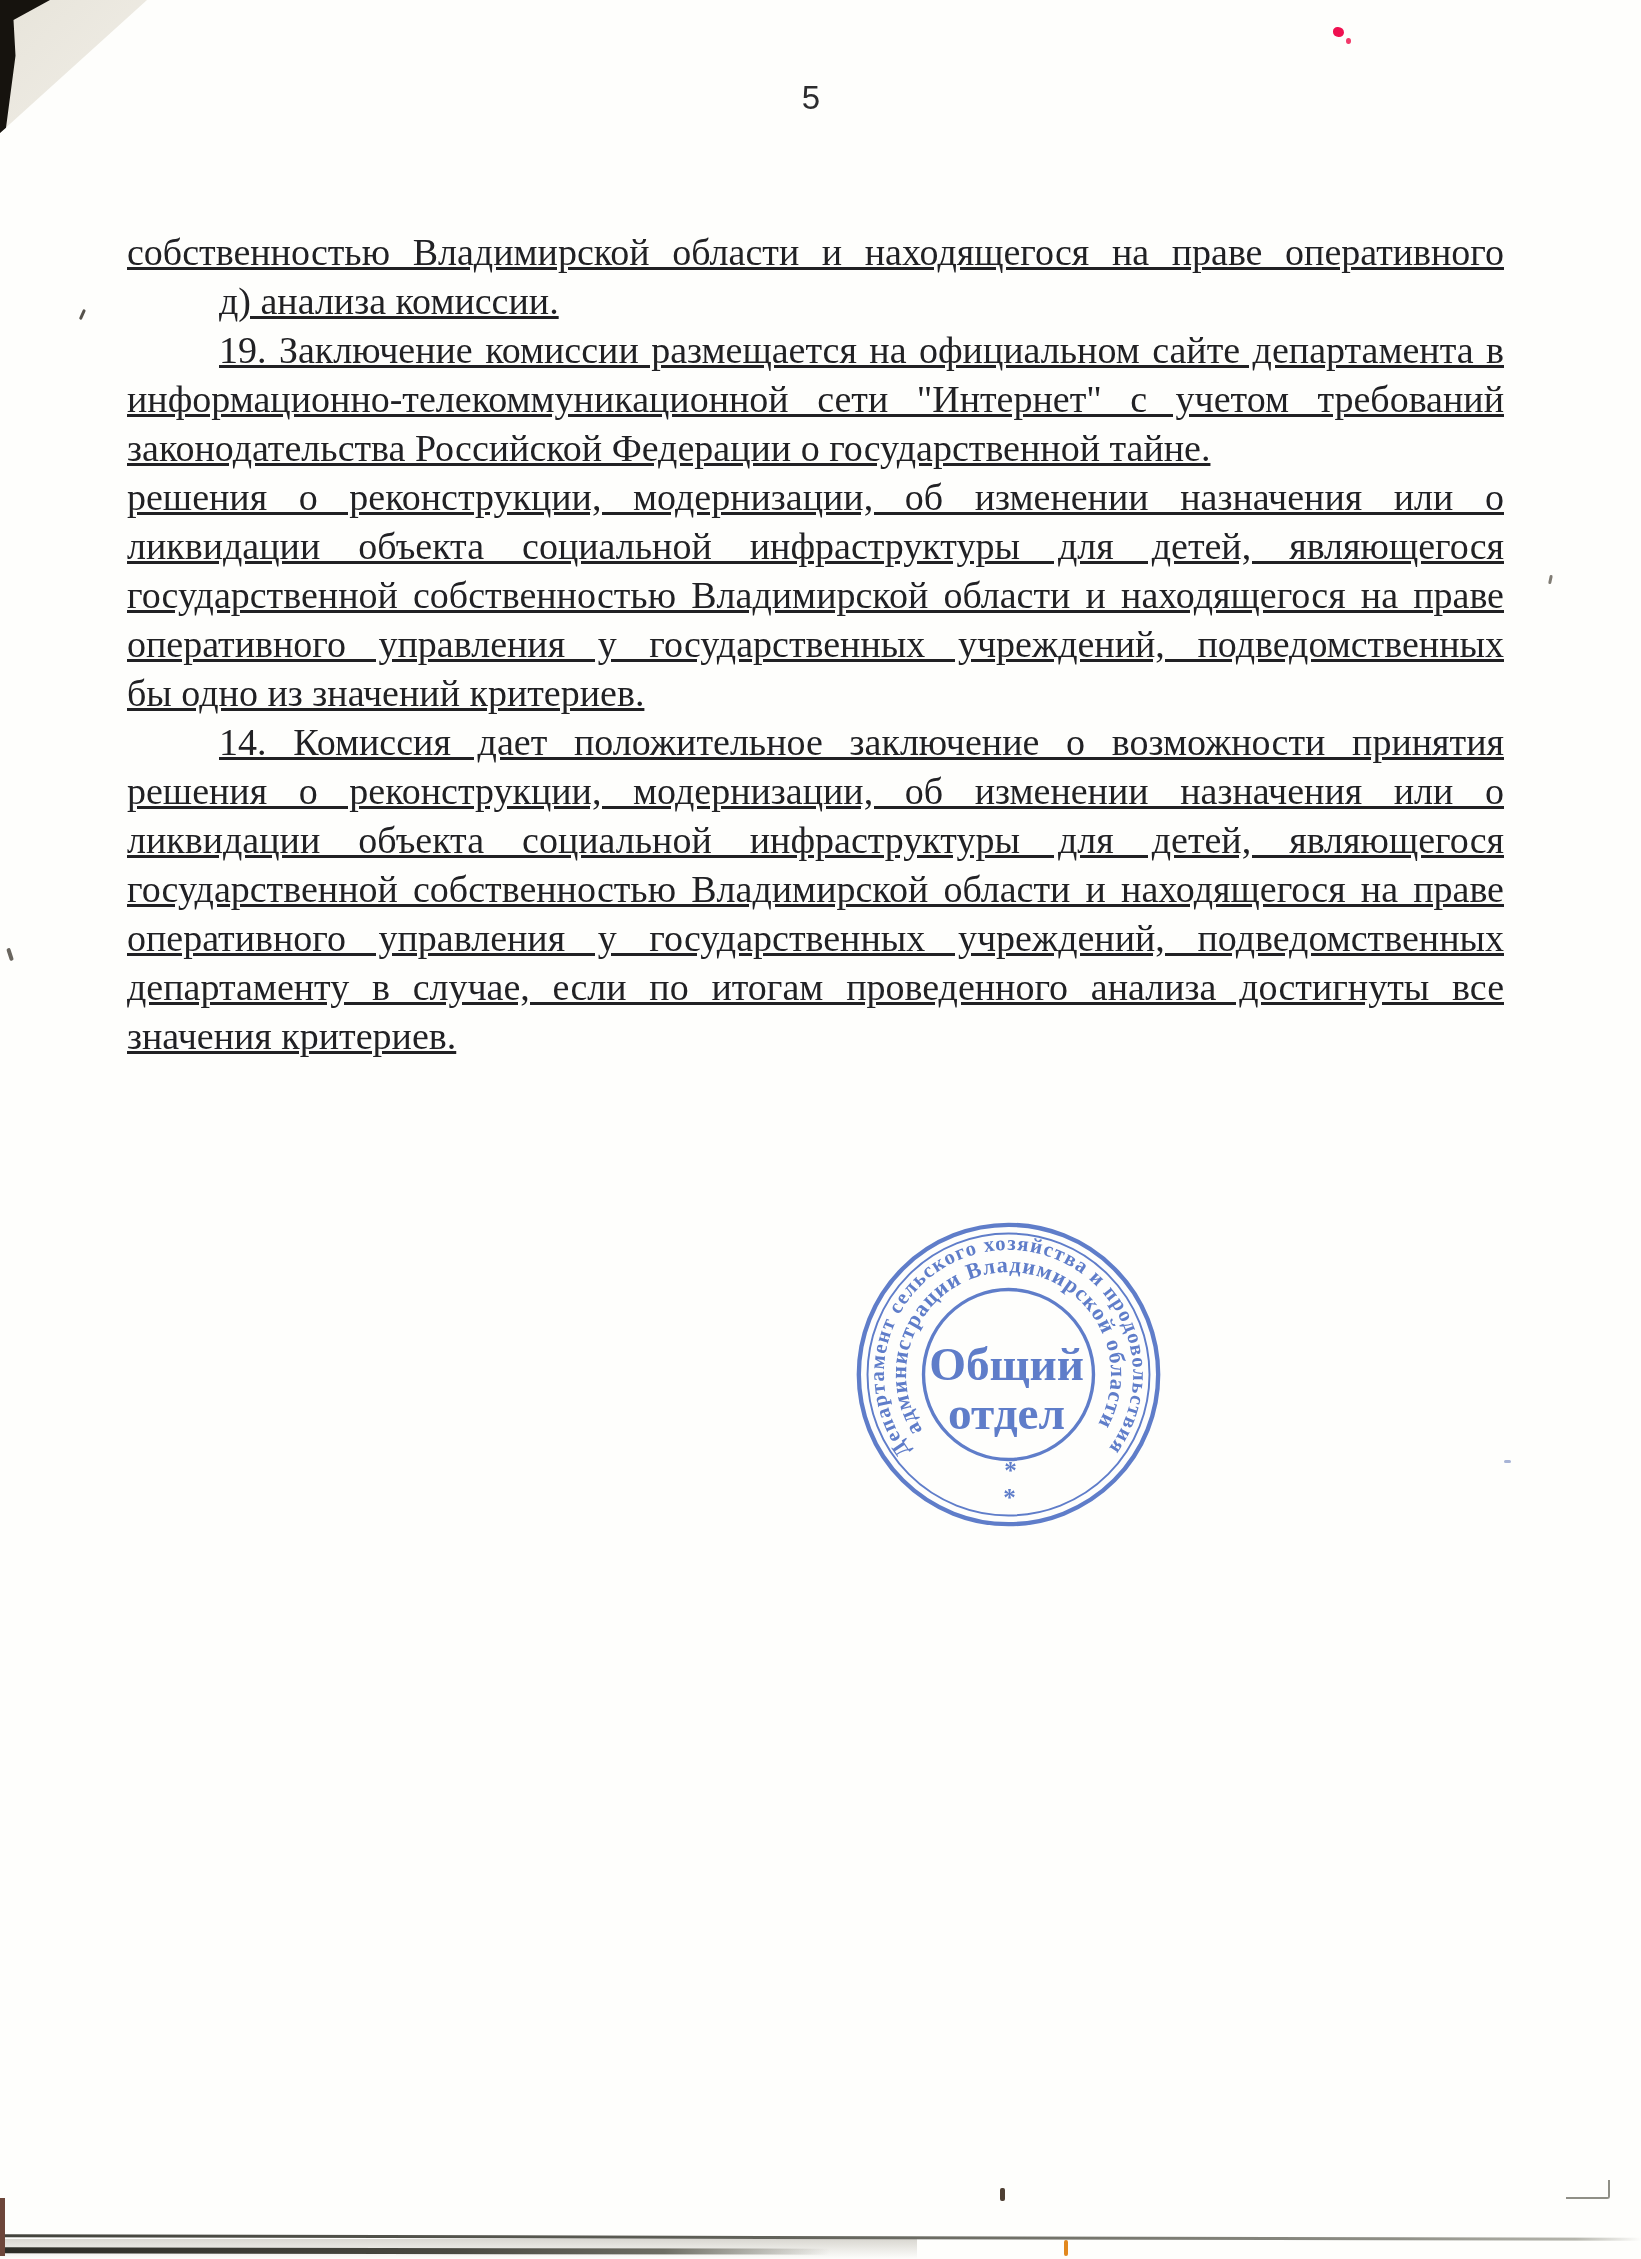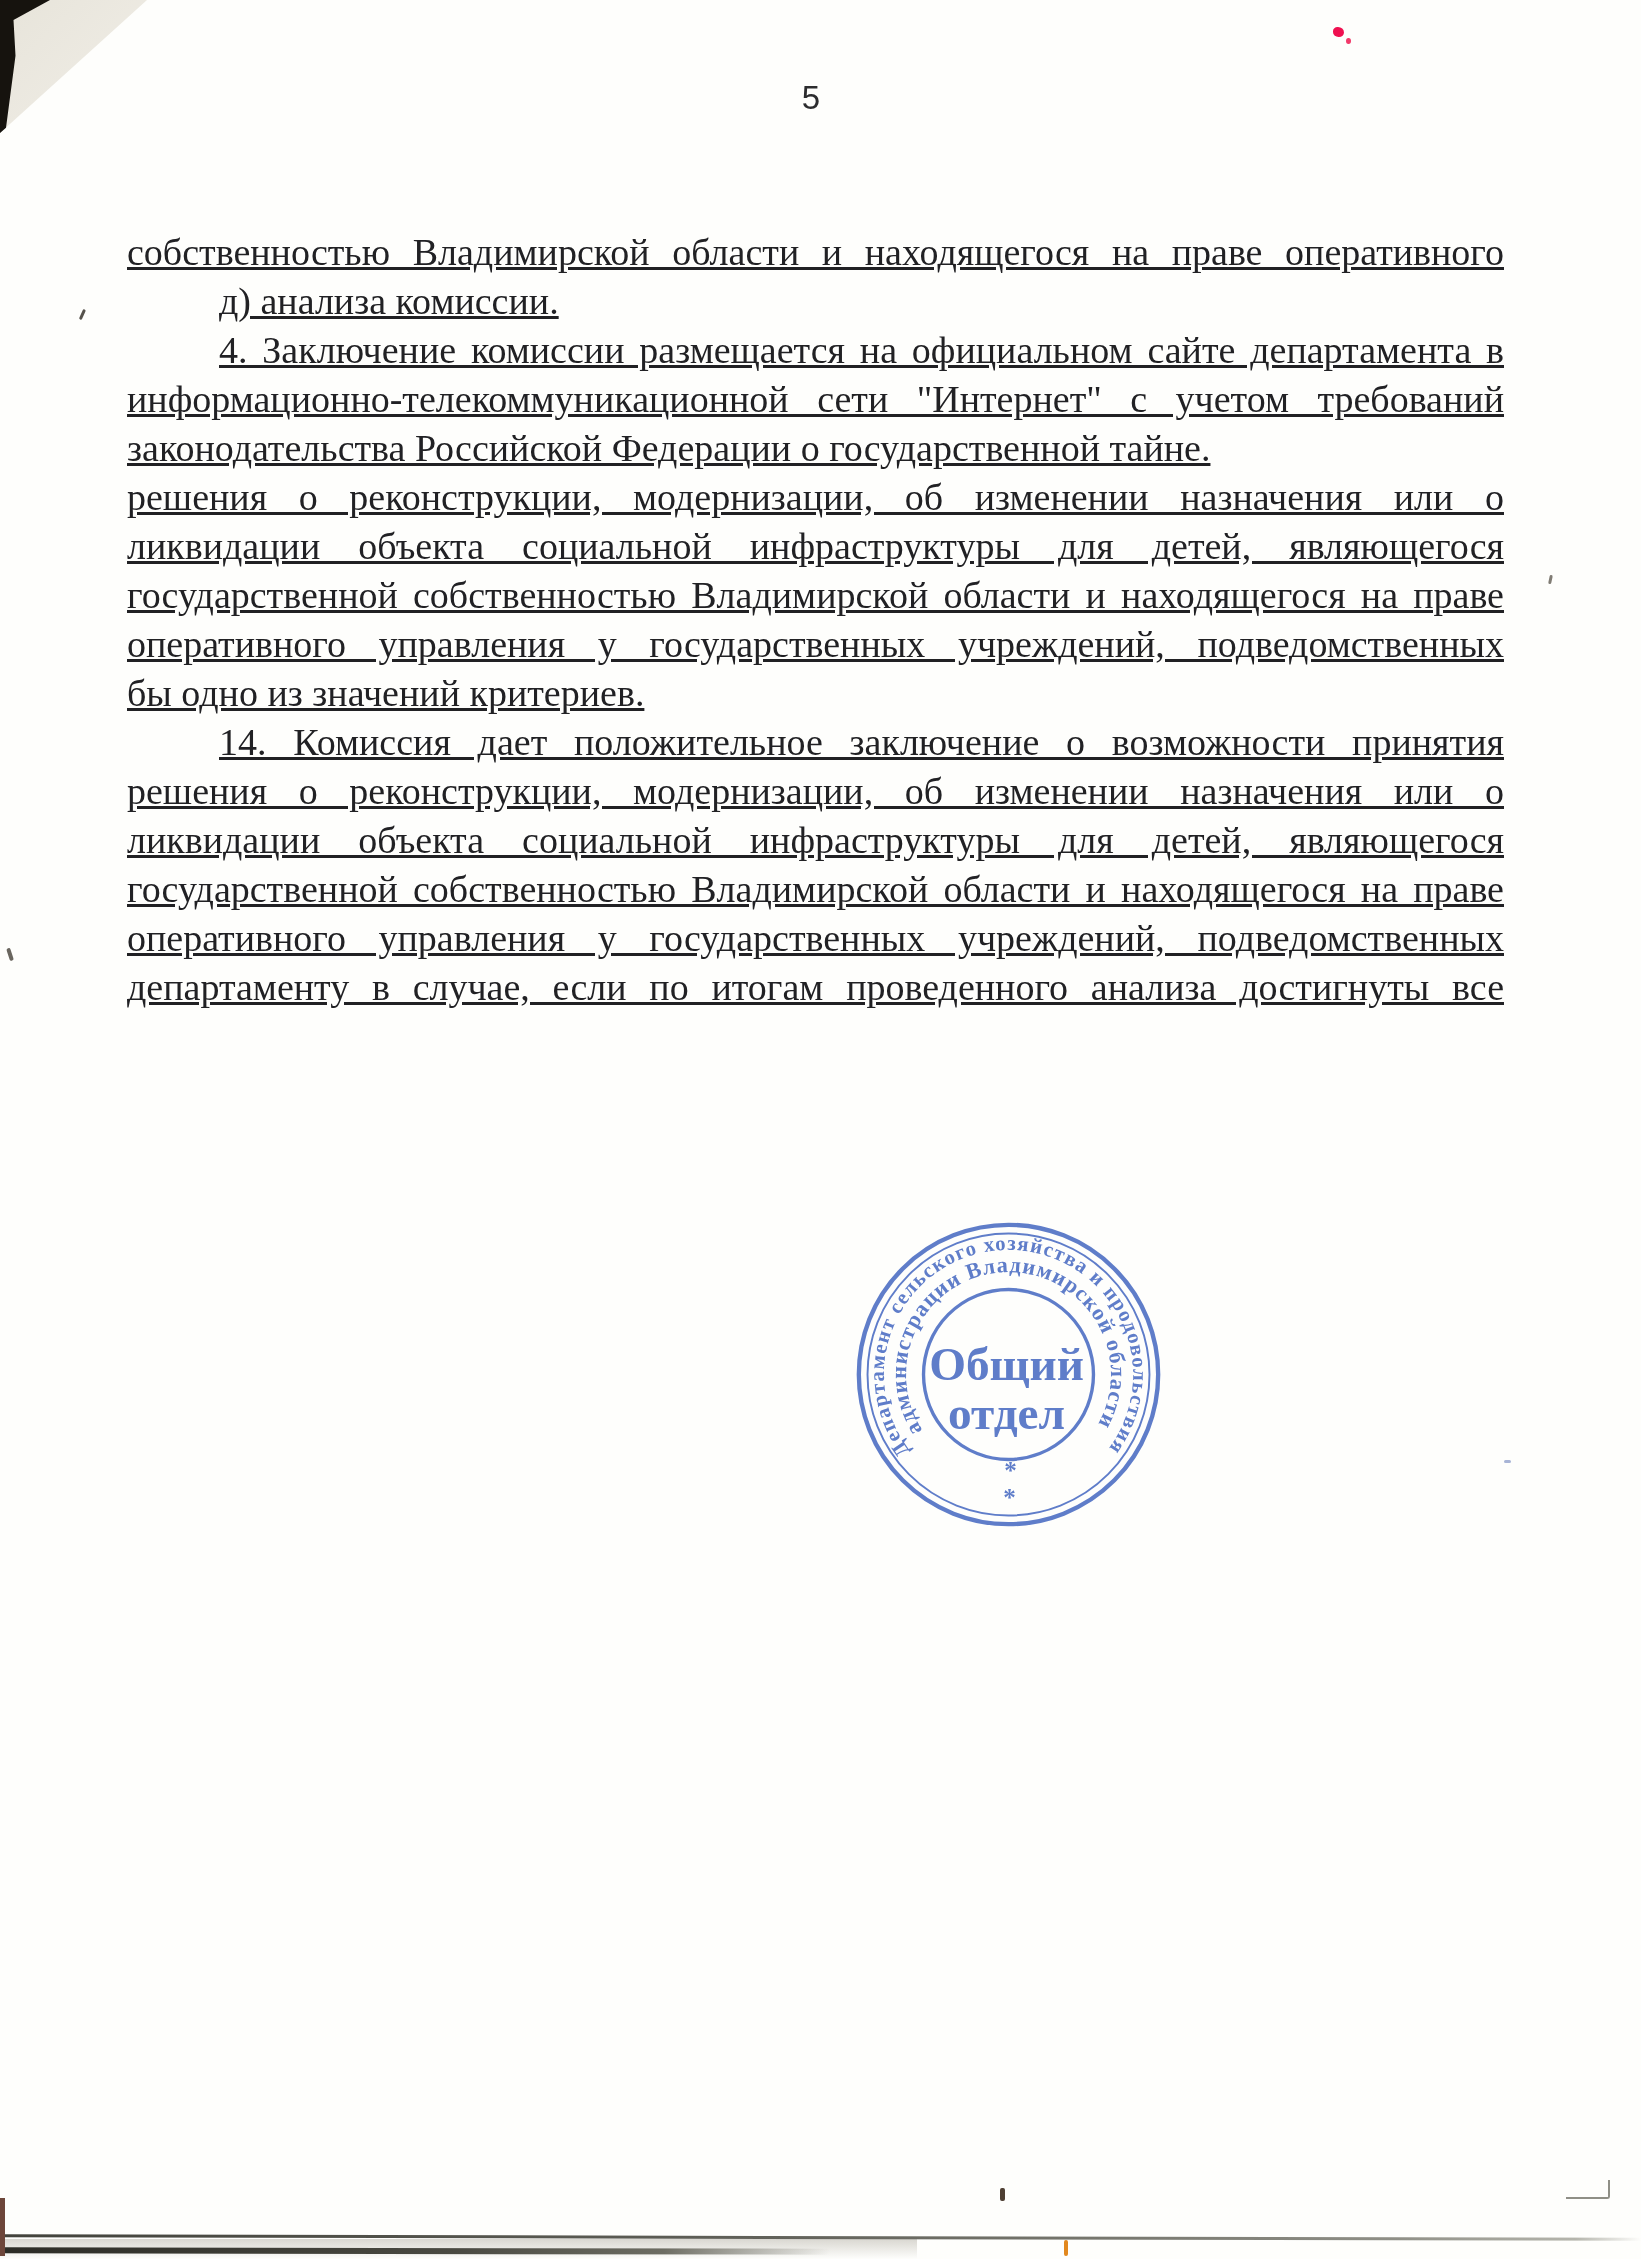--- a/index.html
+++ b/index.html
@@ -89,34 +89,35 @@
   <div class="fleck speck-c"></div>
   <div class="fleck speck-d"></div>
   <div class="fleck speck-e"></div>
   <div class="fleck speck-f"></div>
 
   <div class="page-number">5</div>
 
   <div class="text-block">
     <div class="line">собственностью Владимирской области и находящегося на праве оперативного</div>
     <div class="line indent pend">д) анализа комиссии.</div>
-    <div class="line indent">4. Заключение комиссии размещается на официальном сайте департамента в</div>
+    <div class="line indent">19. Заключение комиссии размещается на официальном сайте департамента в</div>
     <div class="line">информационно-телекоммуникационной сети "Интернет" с учетом требований</div>
     <div class="line pend">законодательства Российской Федерации о государственной тайне.</div>
     <div class="line">решения о реконструкции, модернизации, об изменении назначения или о</div>
     <div class="line">ликвидации объекта социальной инфраструктуры для детей, являющегося</div>
     <div class="line">государственной собственностью Владимирской области и находящегося на праве</div>
     <div class="line">оперативного управления у государственных учреждений, подведомственных</div>
     <div class="line pend">бы одно из значений критериев.</div>
     <div class="line indent">14. Комиссия дает положительное заключение о возможности принятия</div>
     <div class="line">решения о реконструкции, модернизации, об изменении назначения или о</div>
     <div class="line">ликвидации объекта социальной инфраструктуры для детей, являющегося</div>
     <div class="line">государственной собственностью Владимирской области и находящегося на праве</div>
     <div class="line">оперативного управления у государственных учреждений, подведомственных</div>
     <div class="line">департаменту в случае, если по итогам проведенного анализа достигнуты все</div>
+    <div class="line pend">значения критериев.</div>
   </div>
 
   <svg class="stamp" viewBox="0 0 320 320" width="309" height="309" xmlns="http://www.w3.org/2000/svg">
     <defs>
       <path id="arcOuter" d="M 58.4 239.4 A 129 129 0 1 1 258.8 242.9"></path>
       <path id="arcInner" d="M 71.1 217.7 A 106 106 0 1 1 248.9 217.7"></path>
     </defs>
     <g fill="none" stroke="#4a6cc3" opacity="0.88">
       <circle cx="160" cy="160" r="155" stroke-width="4.5"></circle>
       <circle cx="160" cy="160" r="146" stroke-width="2"></circle>

